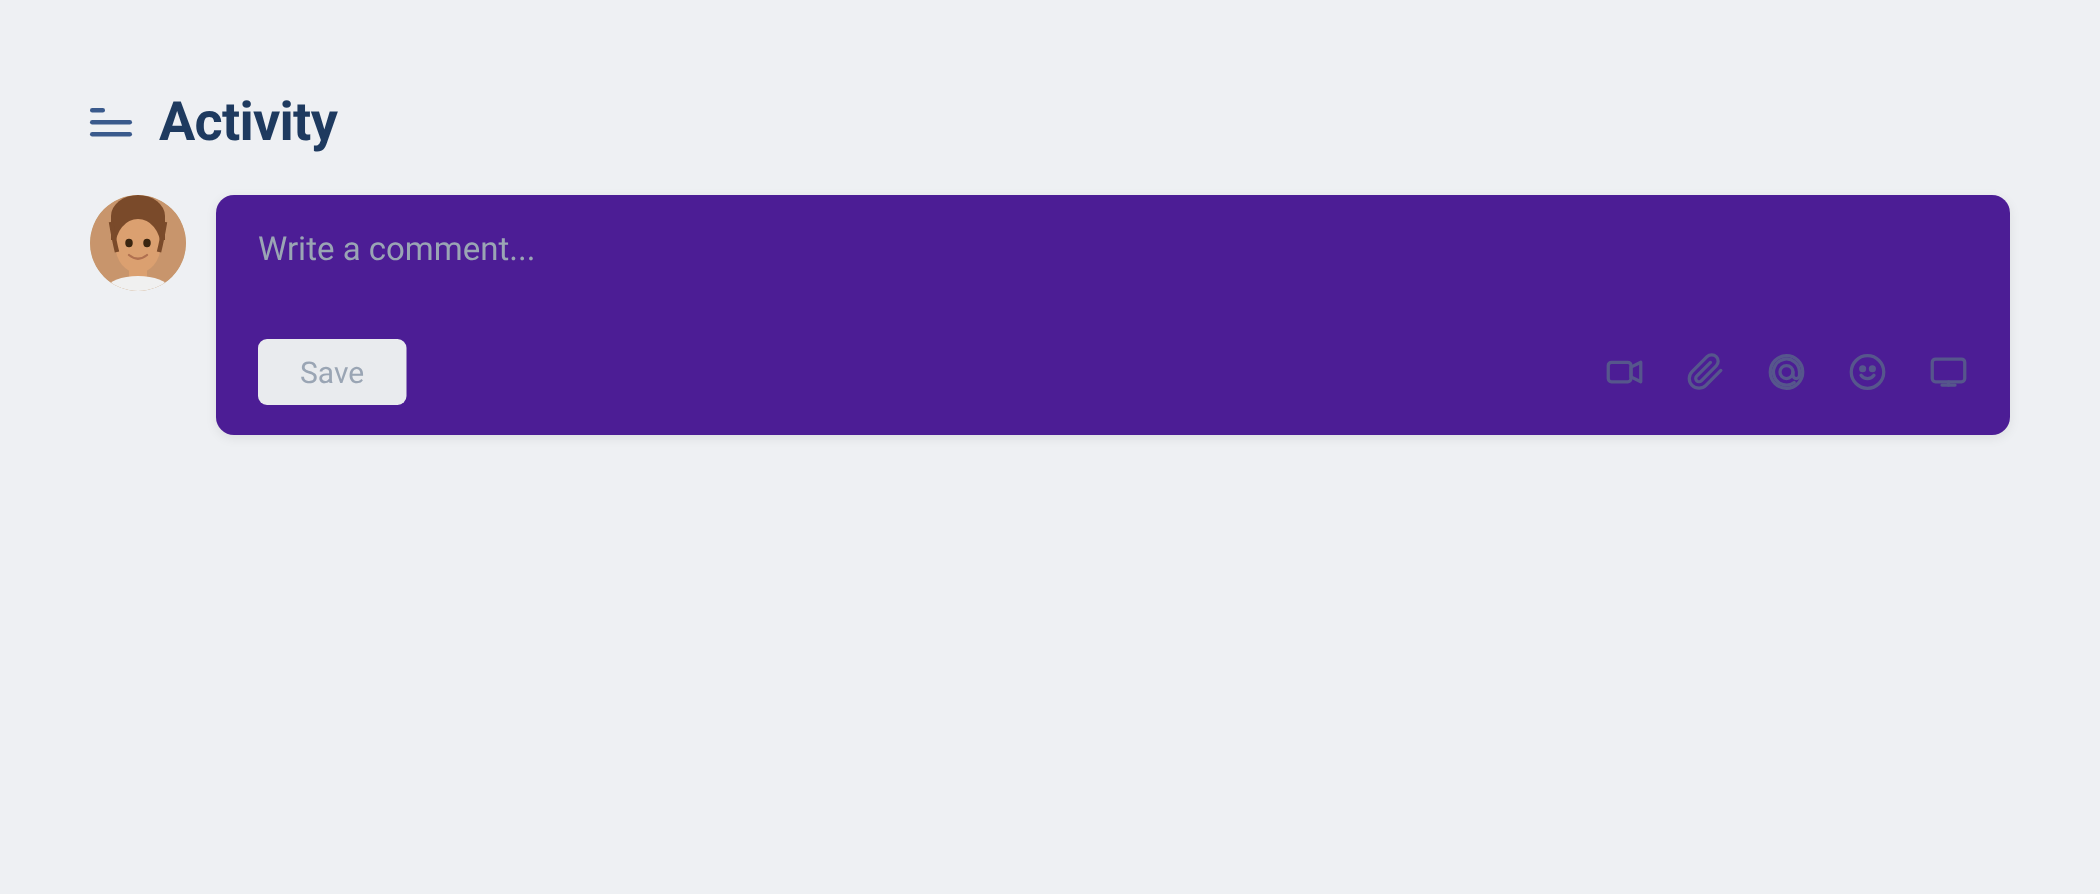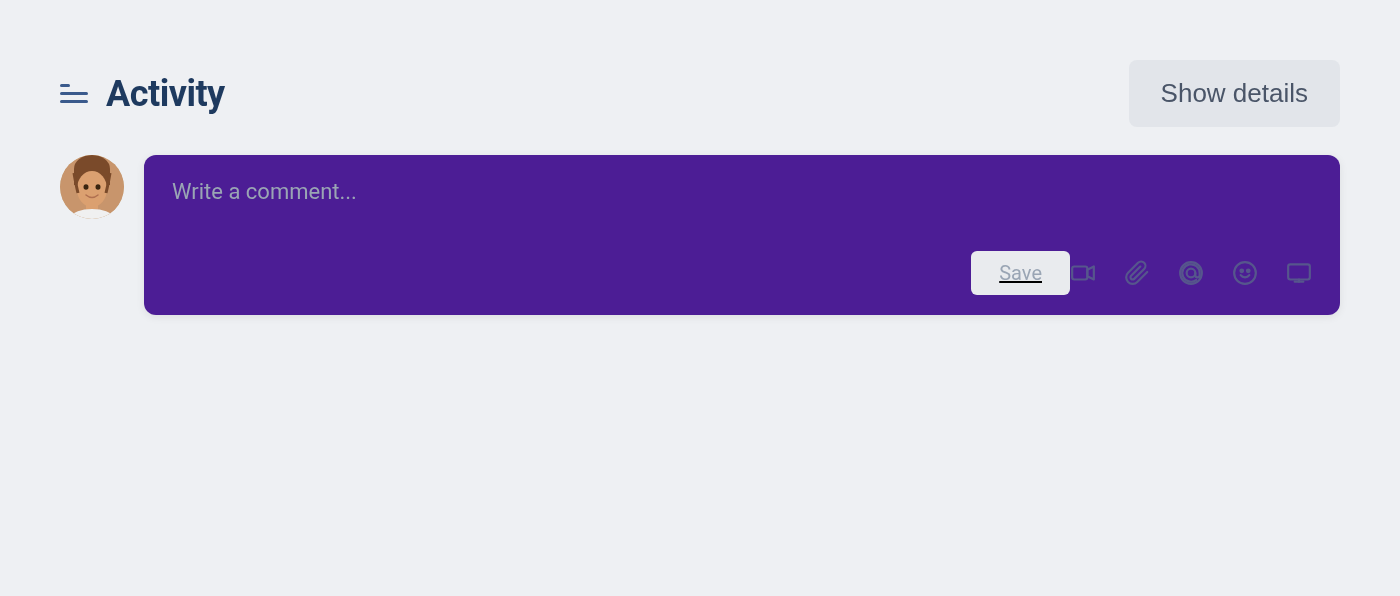--- a/index.html
+++ b/index.html
@@ -125,23 +125,22 @@
       caret-color: #333;
     }
 
     .comment-input::placeholder {
       color: #9aa5b4;
     }
 
     .comment-toolbar {
       display: flex;
       align-items: center;
-      justify-content: flex-end;
+      justify-content: space-between;
       margin-top: 16px;
-      text-decoration: underline;
     }
 
     .save-btn {
       background-color: #e9ebee;
       border: none;
       border-radius: 6px;
       padding: 10px 28px;
       font-size: 20px;
       color: #9aa5b4;
       cursor: pointer;
@@ -179,21 +178,20 @@
 
   <div class="header-row">
     <div class="header-left">
       <div class="list-icon">
         <span></span>
         <span style="width:28px"></span>
         <span style="width:28px"></span>
       </div>
       <h1 class="activity-title">Activity</h1>
     </div>
-    <button class="show-details-btn">Show details</button>
   </div>
 
   <div class="comment-area">
 
     <div class="avatar">
       <svg viewBox="0 0 64 64" xmlns="http://www.w3.org/2000/svg">
 
         <circle cx="32" cy="32" r="32" fill="#c8956c"></circle>
 
         <ellipse cx="32" cy="14" rx="18" ry="14" fill="#7a4a2a"></ellipse>

